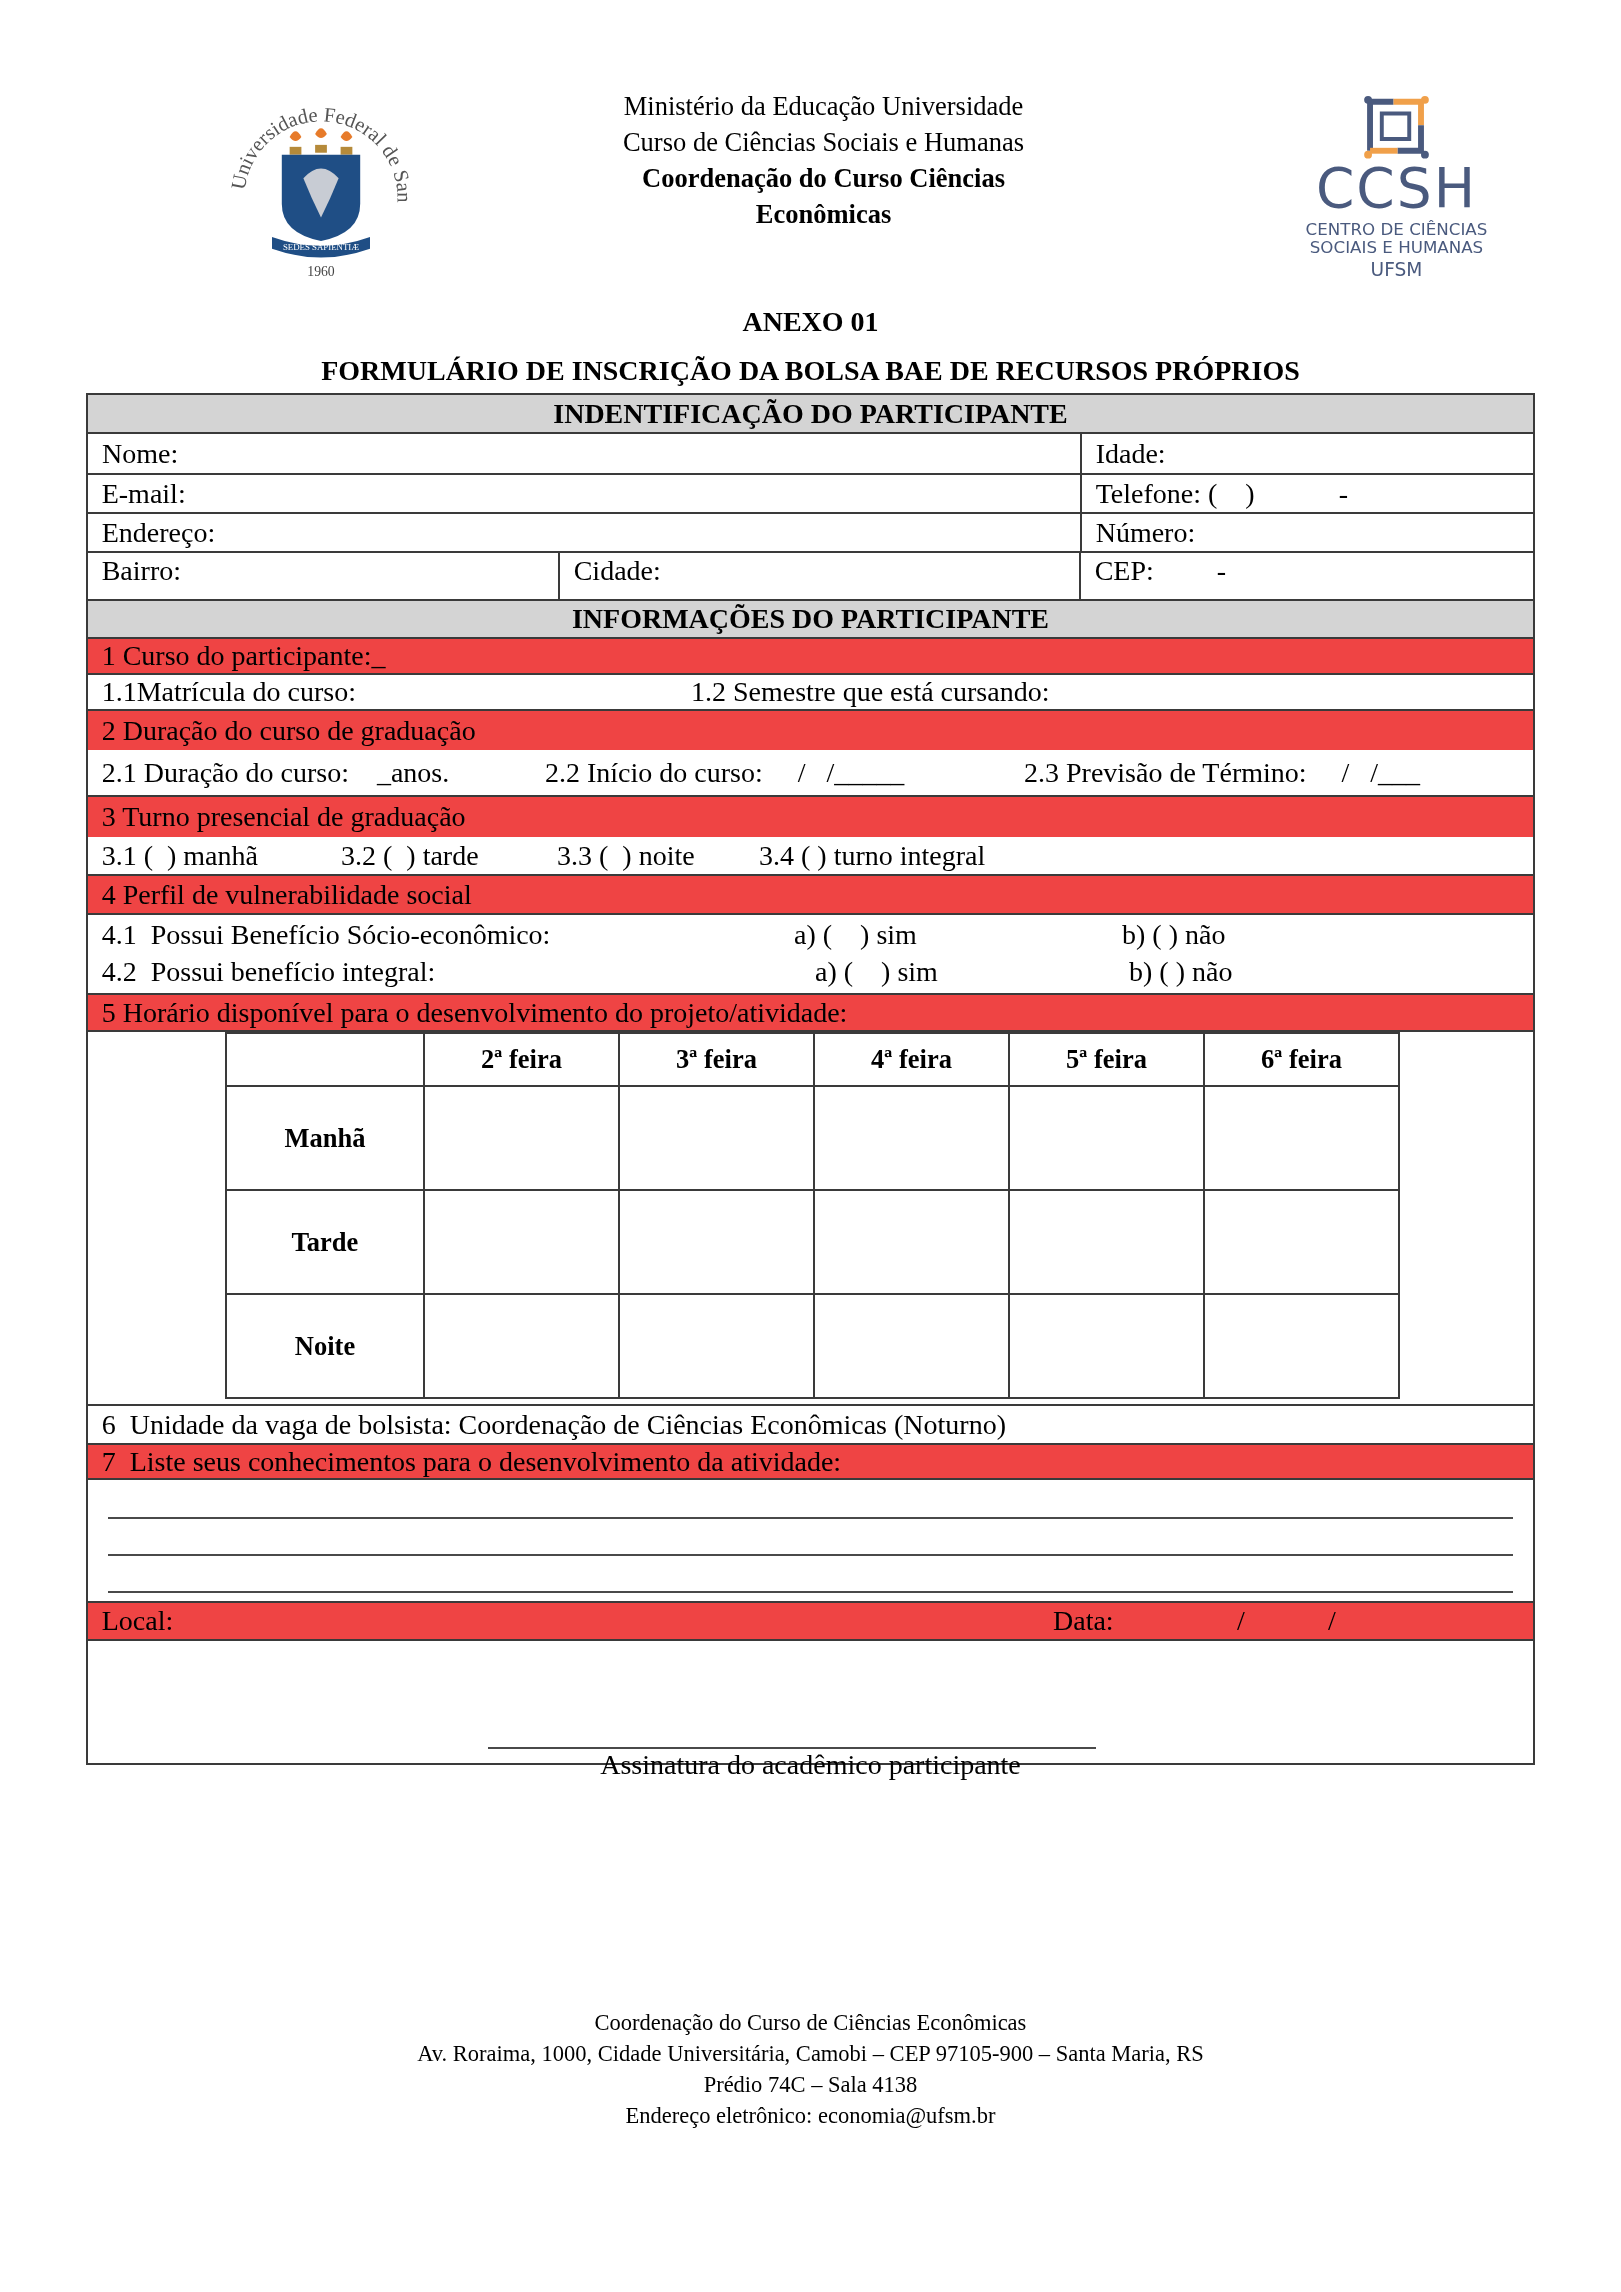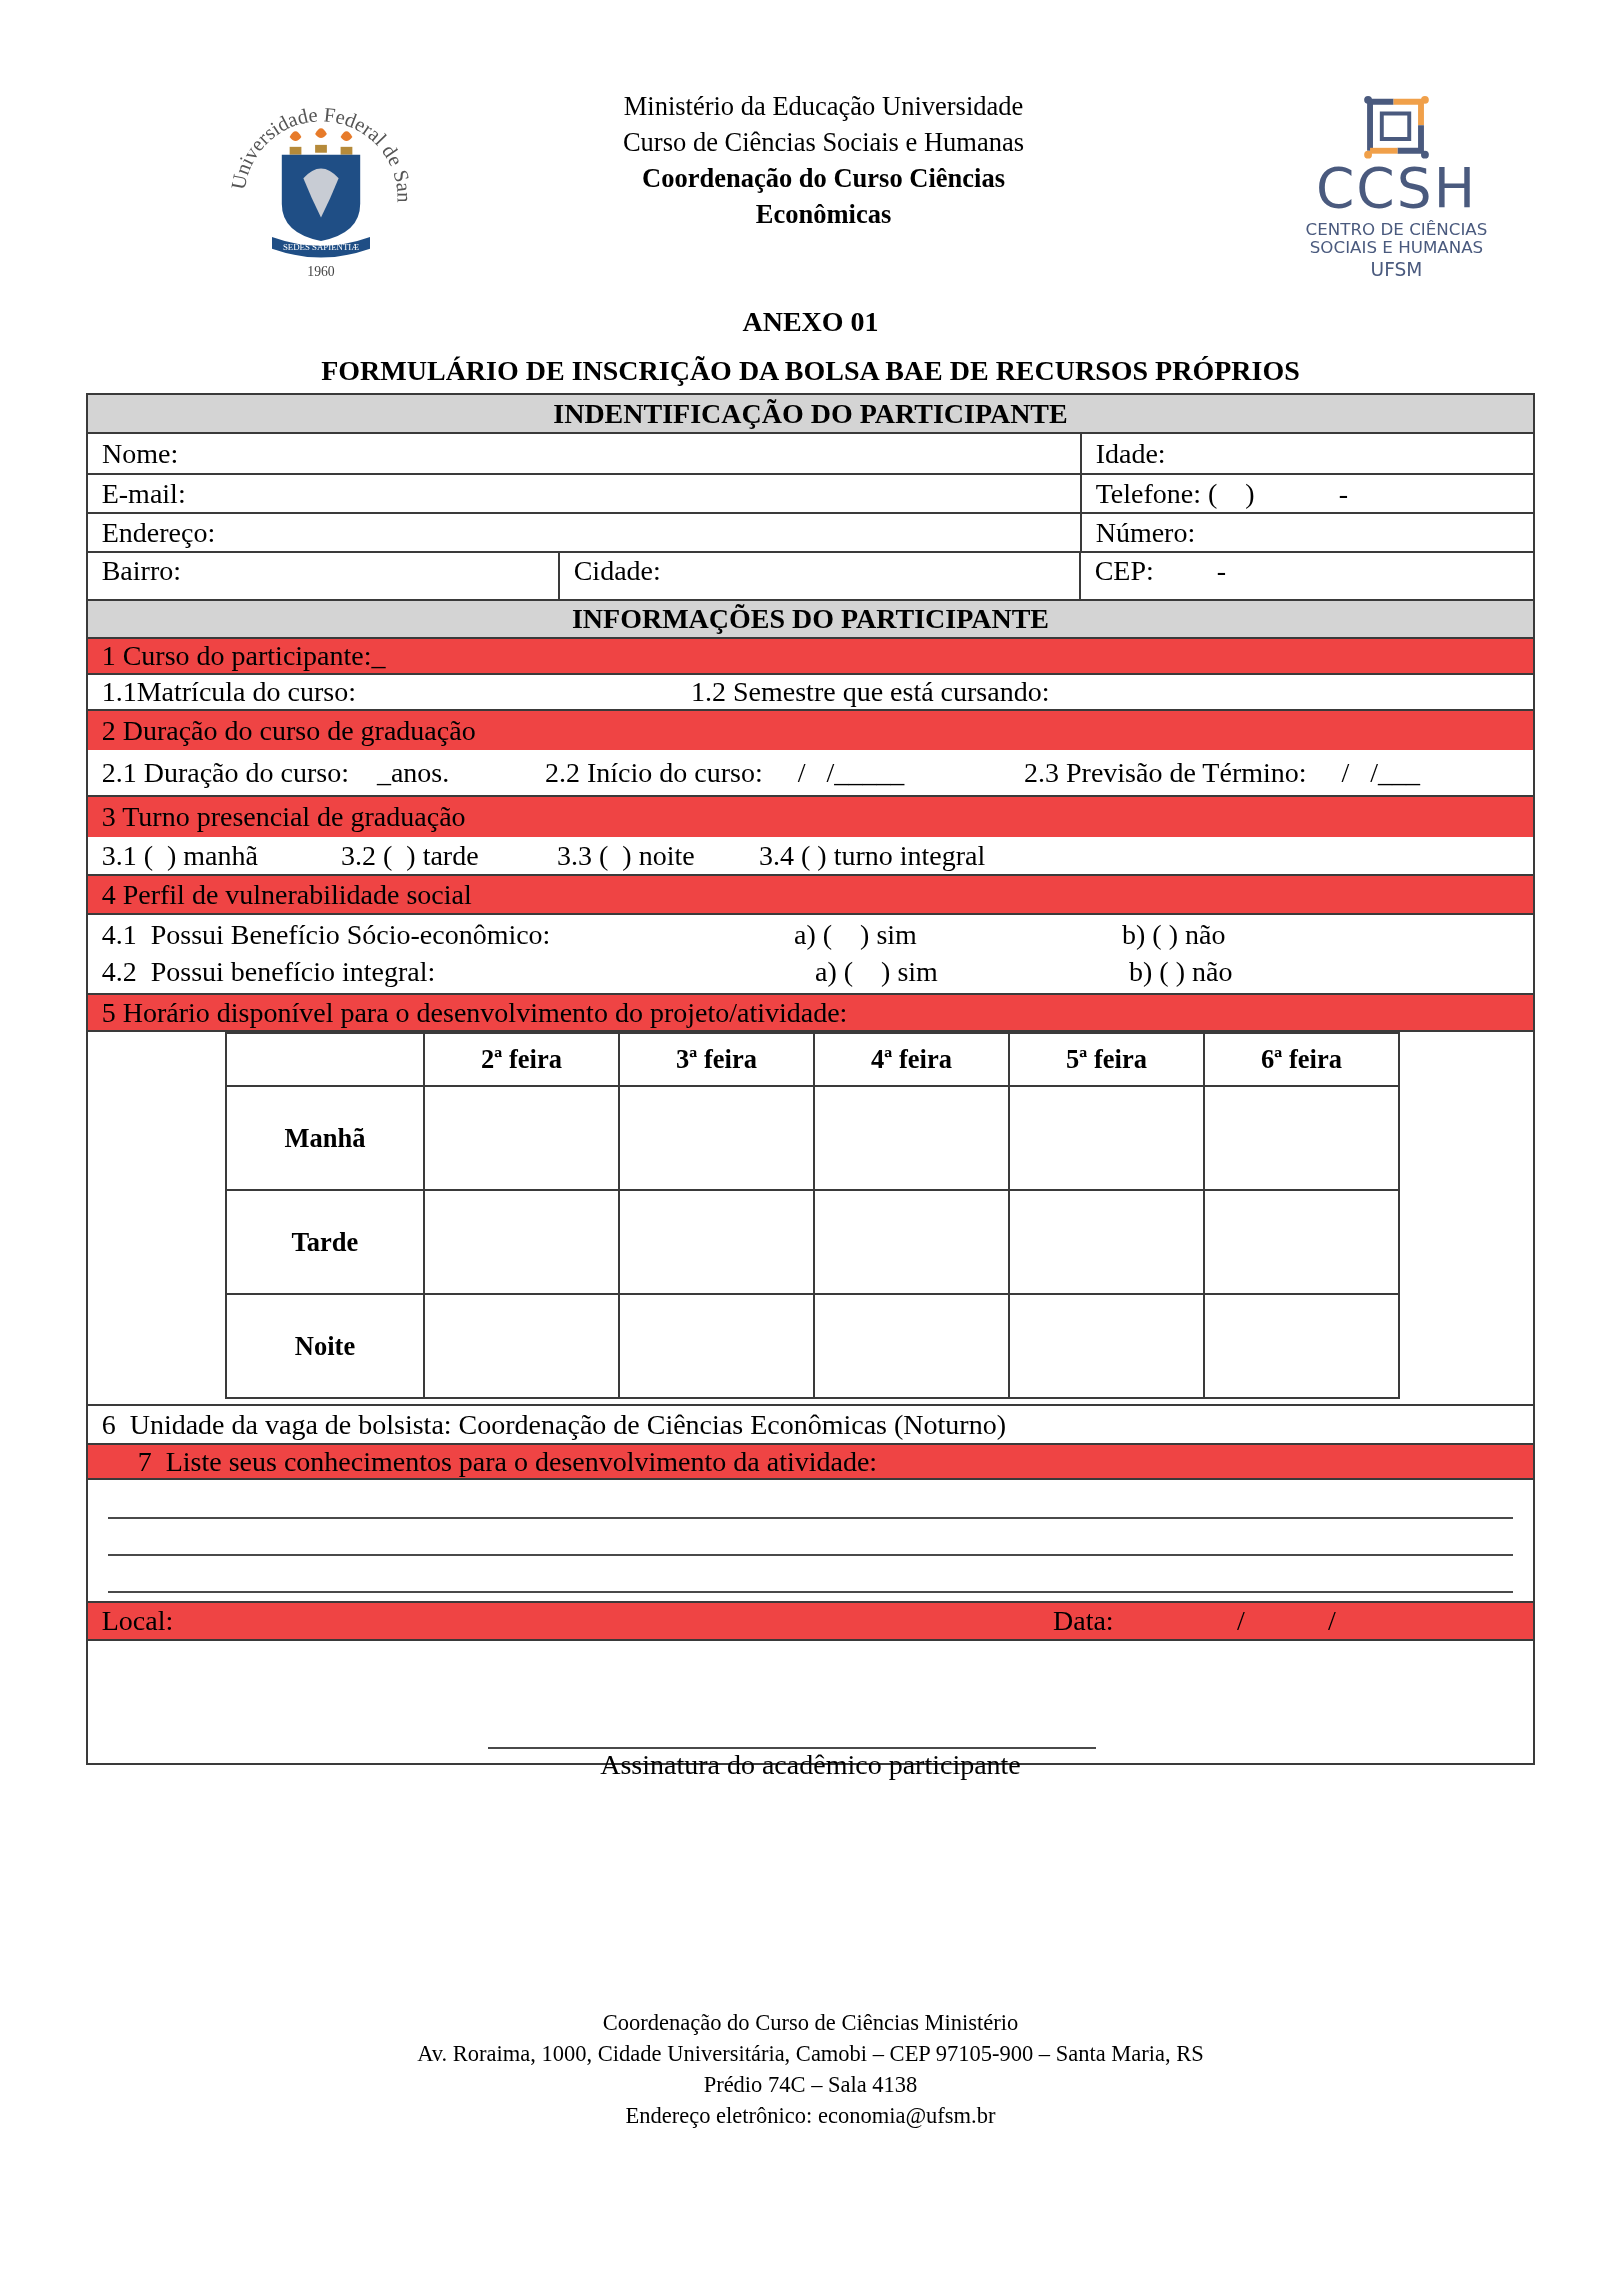--- a/index.html
+++ b/index.html
@@ -229,21 +229,21 @@
             <td></td>
       </tr>
     </tbody>
       </table>
   </div>
 
   <div class="row" style="height:39px;">
     <span style="padding-left:13.7px;white-space:pre;">6  Unidade da vaga de bolsista: Coordenação de Ciências Econômicas (Noturno)</span>
   </div>
 
-  <div class="row gray" style="height:35px;padding-left:36px;">
+  <div class="row gray" style="height:35px;">
     <span style="padding-left:13.7px;white-space:pre;">7  Liste seus conhecimentos para o desenvolvimento da atividade:</span>
   </div>
 
   <div class="row" style="height:123px;display:block;">
     <div class="writeline" style="top:37px;"></div>
     <div class="writeline" style="top:74px;"></div>
     <div class="writeline" style="top:111px;"></div>
   </div>
 
   <div class="row gray" style="height:38px;">
@@ -253,18 +253,18 @@
     <span class="txt" style="left:1240px;">/</span>
   </div>
 
   <div class="row" style="height:124px;display:block;">
     <div class="abs" style="left:400px;top:106px;width:608px;border-top:2px solid #4a4a4a;"></div>
     <div class="abs" style="left:0;right:0;top:108px;text-align:center;font-size:28px;">Assinatura do acadêmico participante</div>
   </div>
 </div>
 
 <div id="footer" class="abs">
-  <div>Coordenação do Curso de Ciências Ministério</div>
+  <div>Coordenação do Curso de Ciências Econômicas</div>
   <div>Av. Roraima, 1000, Cidade Universitária, Camobi – CEP 97105-900 – Santa Maria, RS</div>
   <div>Prédio 74C – Sala 4138</div>
   <div>Endereço eletrônico: economia@ufsm.br</div>
 </div>
 
 
 </body></html>

